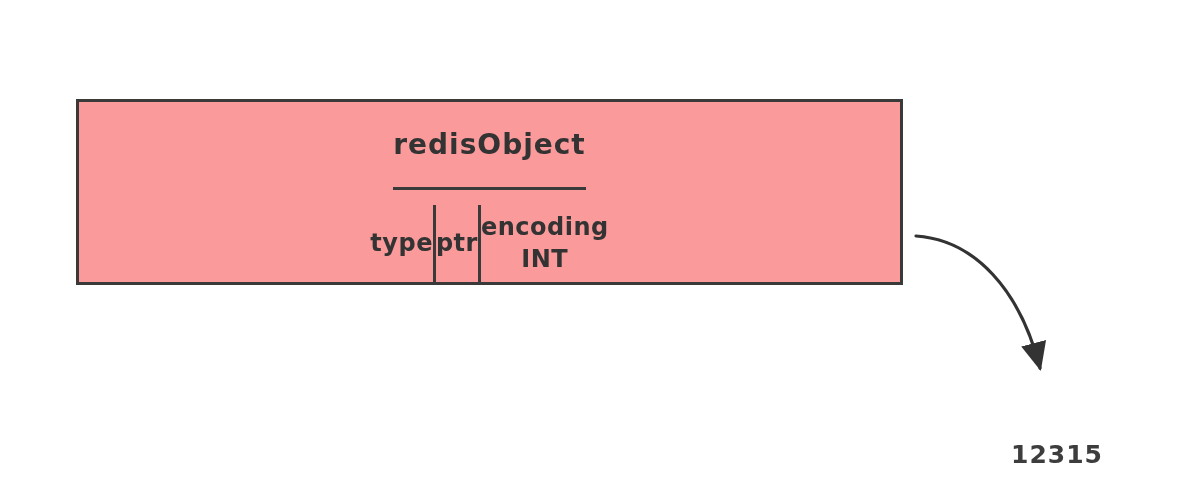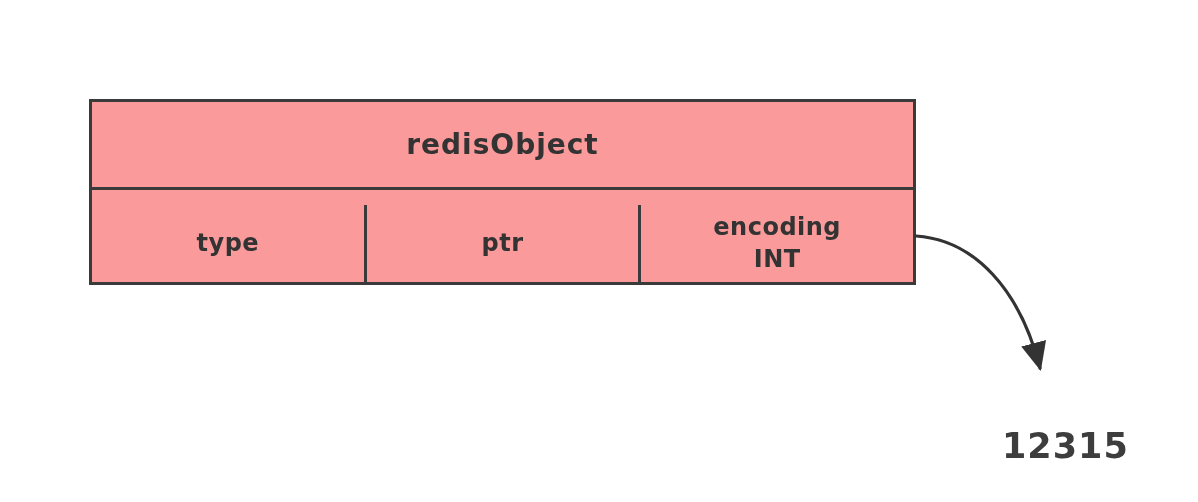--- a/index.html
+++ b/index.html
@@ -14,29 +14,30 @@
     overflow: hidden;
     font-family: "DejaVu Sans", "Liberation Sans", sans-serif;
     color: #333333;
   }
   .canvas {
     position: absolute;
     inset: 0;
   }
   .ro-box {
     position: absolute;
-    left: 89px;
+    left: 76px;
     top: 99px;
     width: 827px;
     height: 186px;
     box-sizing: border-box;
     background: #fa9a9a;
     border: 3px solid #3a3a3a;
     display: flex;
     flex-direction: column;
+    align-items: center;
   }
   .ro-title {
     height: 85px;
     flex: 0 0 85px;
     border-bottom: 3px solid #3a3a3a;
     display: flex;
     align-items: center;
     justify-content: center;
     font-size: 28px;
     font-weight: bold;
@@ -67,24 +68,24 @@
     position: absolute;
     left: 0;
     top: 0;
     width: 1198px;
     height: 502px;
     pointer-events: none;
   }
   .ptr-target {
     position: absolute;
     left: 1002px;
-    top: 426px;
+    top: 440px;
     width: 110px;
     text-align: center;
-    font-size: 35px;
+    font-size: 25px;
     font-weight: bold;
     color: #3d3d3d;
     letter-spacing: 1px;
   }
 </style>
 </head>
 <body>
 
 <div class="canvas">
 

